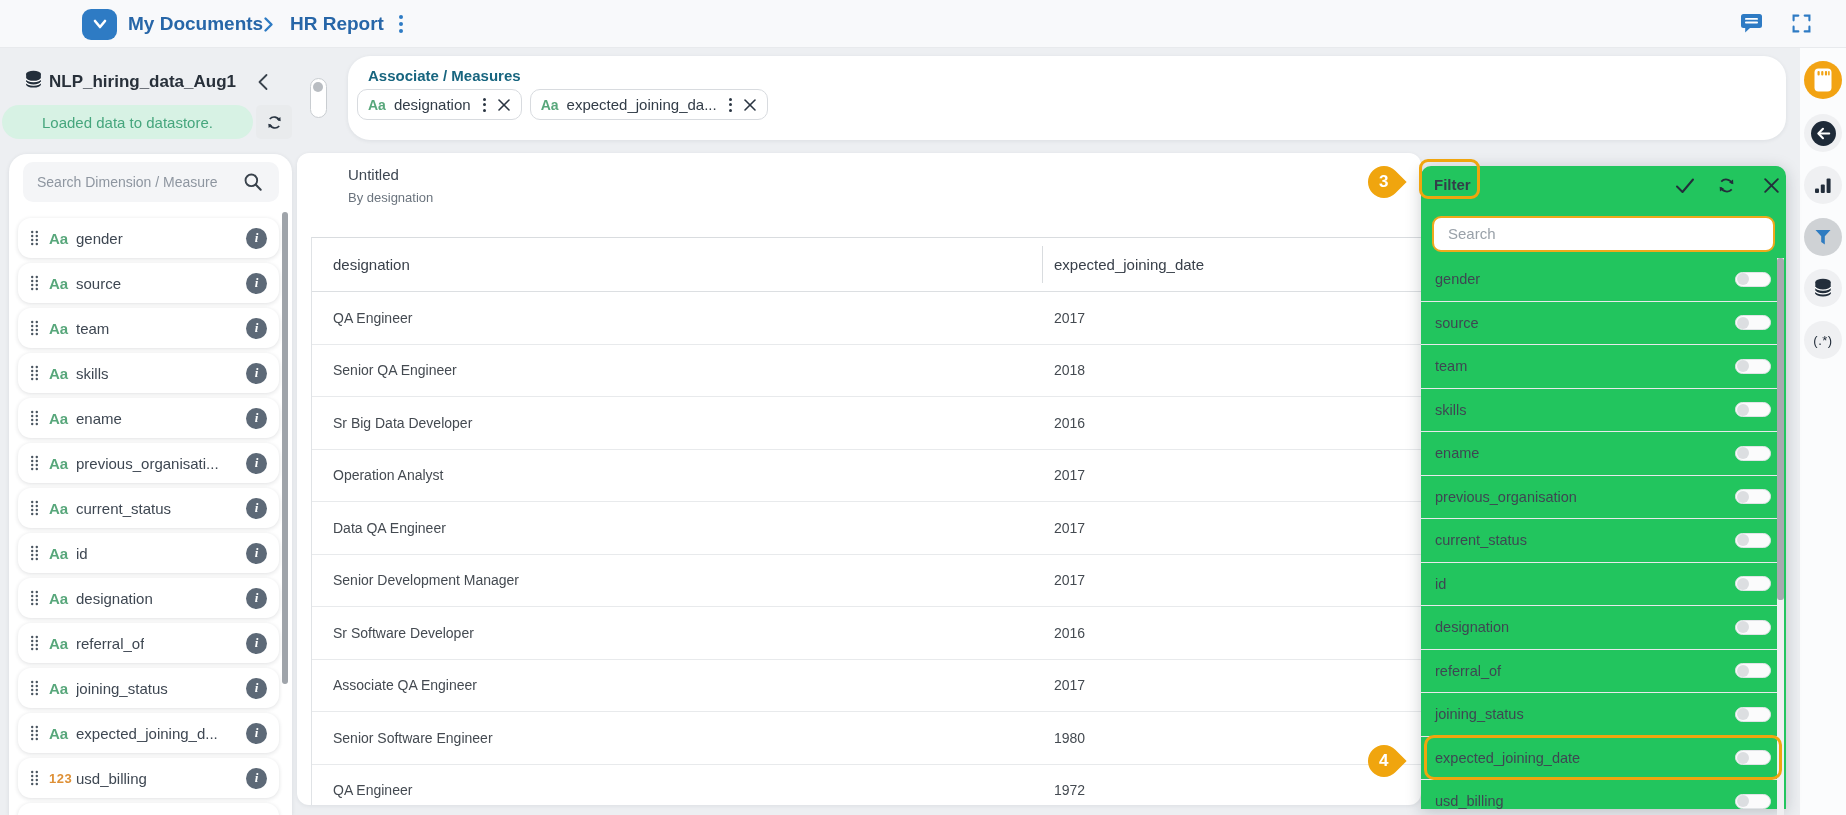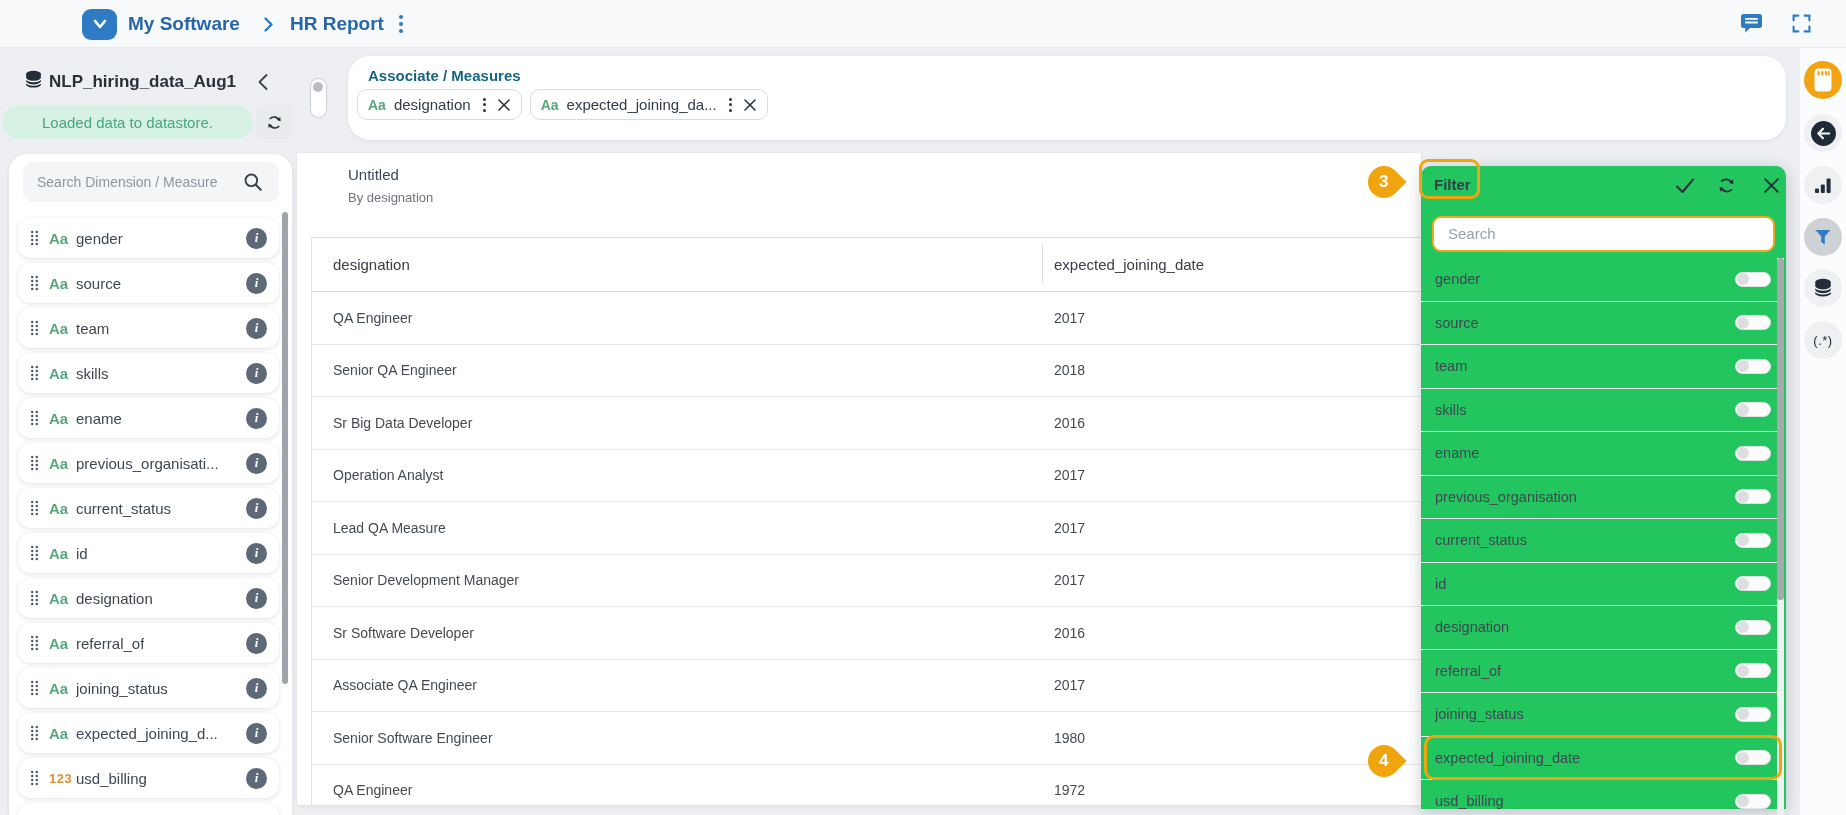--- a/index.html
+++ b/index.html
@@ -61,21 +61,21 @@
   #chips{position:absolute;left:9px;top:33px;display:flex;}
   .chip{display:inline-flex;align-items:center;height:31px;border:1px solid #D8DBDF;border-radius:10px;
     background:#fff;padding:0 10px;margin-right:8px;font-size:15px;cursor:pointer;}
   .chip .ftype{width:auto;margin:0 8px 0 0;font-size:14px;}
   .chip-label{color:#323C47;white-space:nowrap;}
   .chip-kebab{margin:0 11px 0 12px;display:flex;flex-direction:column;gap:2.5px;}
   .chip-kebab i{width:3px;height:3px;border-radius:50%;background:#2A3542;}
 
   
   #maincard{position:absolute;left:297px;top:153px;width:1124px;height:652px;background:#fff;
-    border-radius:2px;box-shadow:0 1px 4px rgba(25,35,45,.08);overflow:hidden;}
+    border-radius:12px;box-shadow:0 1px 4px rgba(25,35,45,.08);overflow:hidden;}
   .canvas-title{position:absolute;left:51px;top:13px;font-size:15px;color:#3E4752;}
   .canvas-sub{position:absolute;left:51px;top:37px;font-size:13px;color:#6B747E;}
   #table{position:absolute;left:14px;top:84px;width:1110px;border-top:1px solid #D9DCDF;border-left:1px solid #E0E3E6;}
   .thead{display:grid;grid-template-columns:730px 1fr;height:54px;border-bottom:1px solid #DCDFE2;}
   .thead .hcell{font-size:15px;color:#39404A;line-height:53px;padding-left:21px;}
   .thead .hcell.c2{position:relative;padding-left:12px;}
   .thead .hcell.c2::before{content:'';position:absolute;left:0;top:8px;bottom:8px;width:1px;background:#D9DCDF;}
   .trow{display:grid;grid-template-columns:730px 1fr;height:52.5px;border-bottom:1px solid #E8EAEC;}
   .tcell{font-size:14px;color:#444A51;display:flex;align-items:center;padding-left:21px;}
   .tcell.c2{padding-left:12px;}
@@ -120,21 +120,21 @@
 </style>
 </head>
 <body>
 
 <div id="topbar">
   <div class="folder-ic">
     <svg width="20" height="14" viewBox="0 0 20 14">
         <polyline points="5,3 10,9 15,3" fill="none" stroke="#fff" stroke-width="2.6" stroke-linecap="round" stroke-linejoin="round"></polyline>
       </svg>
   </div>
-  <span class="crumb-link">My Software</span>
+  <span class="crumb-link">My Documents</span>
   <span class="crumb-sep">
     <svg width="11" height="17" viewBox="0 0 11 17">
         <polyline points="2.5,2.5 8.5,8.5 2.5,14.5" fill="none" stroke="#2E7BC4" stroke-width="2.4" stroke-linecap="round" stroke-linejoin="round"></polyline>
       </svg>
   </span>
   <span class="doc-title">HR Report</span>
   <div class="kebab-v">
       <i></i>
       <i></i>
       <i></i>
@@ -474,21 +474,21 @@
   </div>
         <div class="trow">
     <div class="tcell c1">Sr Big Data Developer</div>
     <div class="tcell c2">2016</div>
   </div>
         <div class="trow">
     <div class="tcell c1">Operation Analyst</div>
     <div class="tcell c2">2017</div>
   </div>
         <div class="trow">
-    <div class="tcell c1">Lead QA Measure</div>
+    <div class="tcell c1">Data QA Engineer</div>
     <div class="tcell c2">2017</div>
   </div>
         <div class="trow">
     <div class="tcell c1">Senior Development Manager</div>
     <div class="tcell c2">2017</div>
   </div>
         <div class="trow">
     <div class="tcell c1">Sr Software Developer</div>
     <div class="tcell c2">2016</div>
   </div>

